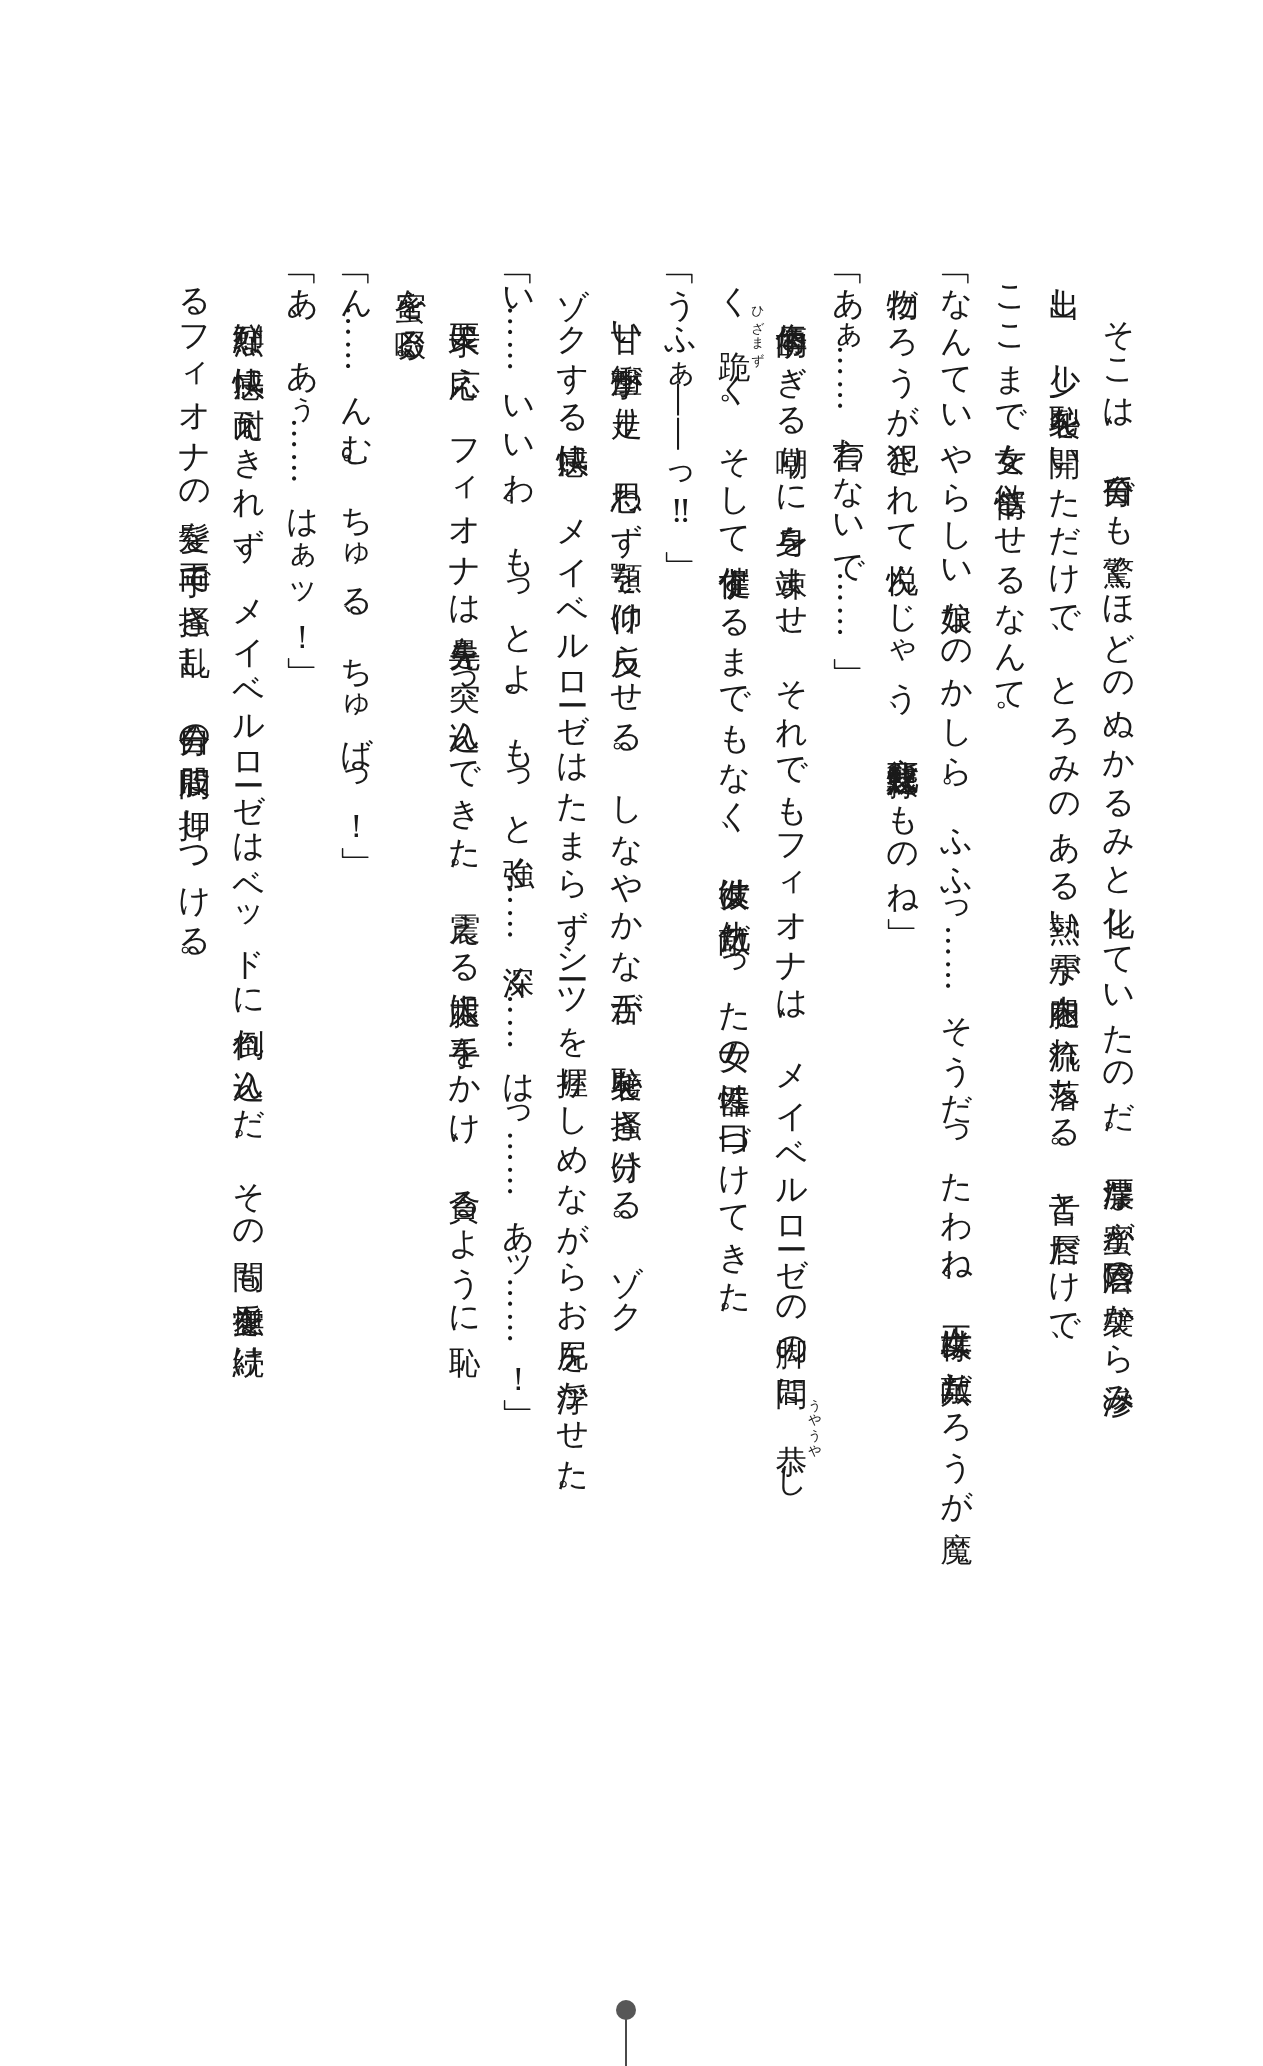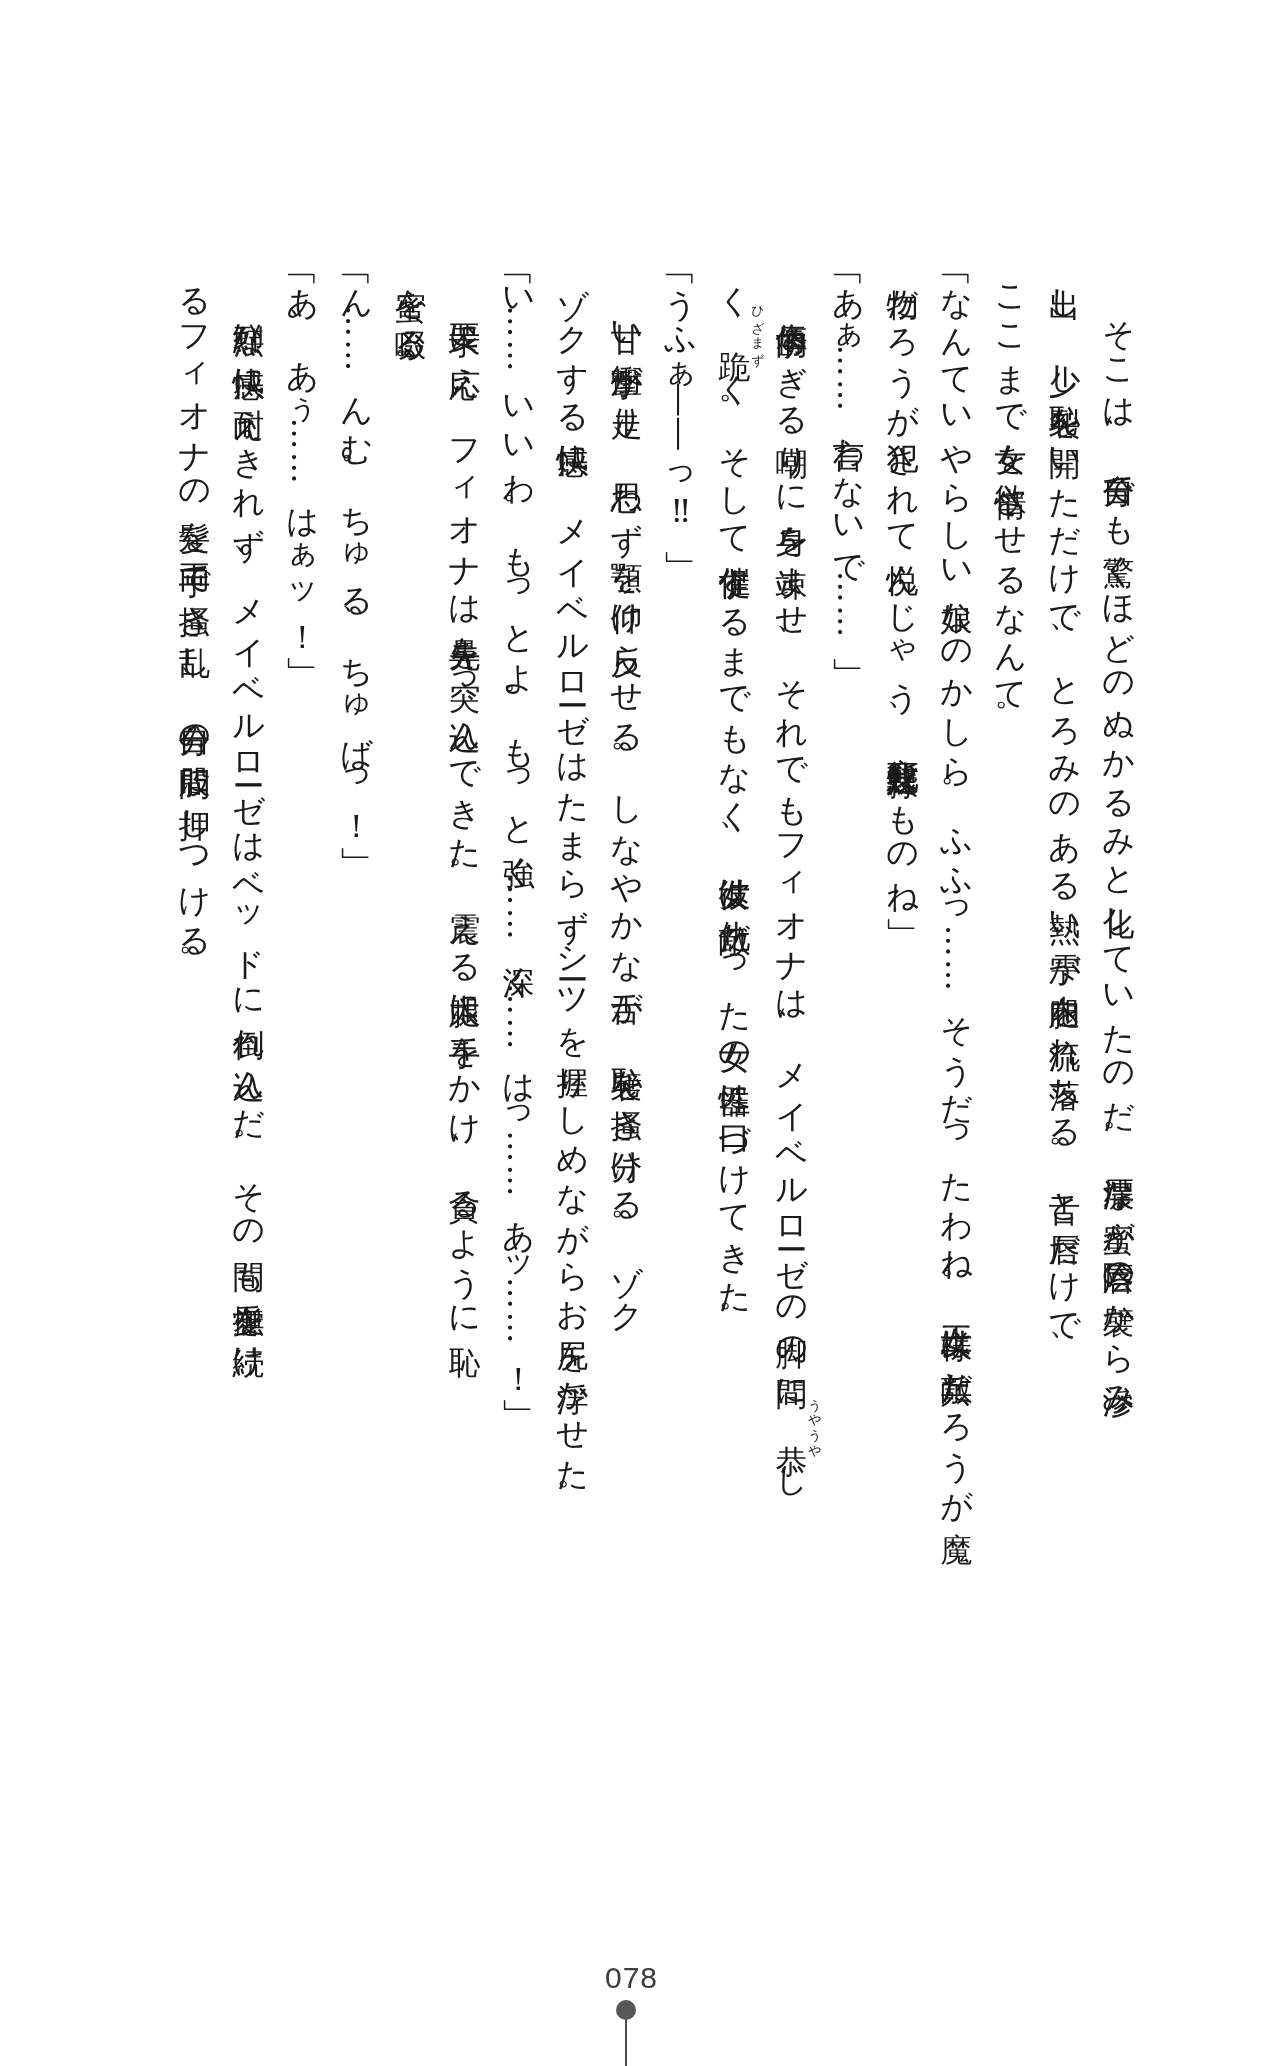--- a/index.html
+++ b/index.html
@@ -96,18 +96,17 @@
       <p class="col">ゾクする快感に、メイベルローゼはたまらずシーツを握りしめながらお尻を浮かせた。</p>
       <p class="col">「い……いいわ。もっとよ。もっと強く……深く……はっ……あッ……！」</p>
       <p class="col indent">要求に応え、フィオナは鼻先を突っ込んできた。震える太腿に手をかけ、貪るように恥</p>
       <p class="col">蜜を啜る。</p>
       <p class="col">「ん……んむ。ちゅる、ちゅばっ！」</p>
       <p class="col">「あ、あぅ……はぁッ！」</p>
       <p class="col indent">鮮烈な快感に耐えきれず、メイベルローゼはベッドに倒れ込んだ。その間も愛撫を続け</p>
       <p class="col">るフィオナの髪を両手で掻き乱し、自分の股間に押しつける。</p>
     </div>
 
-  <div class="page-number">078</div>
 
   <div class="ornament-line"></div>
   <div class="ornament-dot"></div>
 
 </div>
 
 </body></html>

